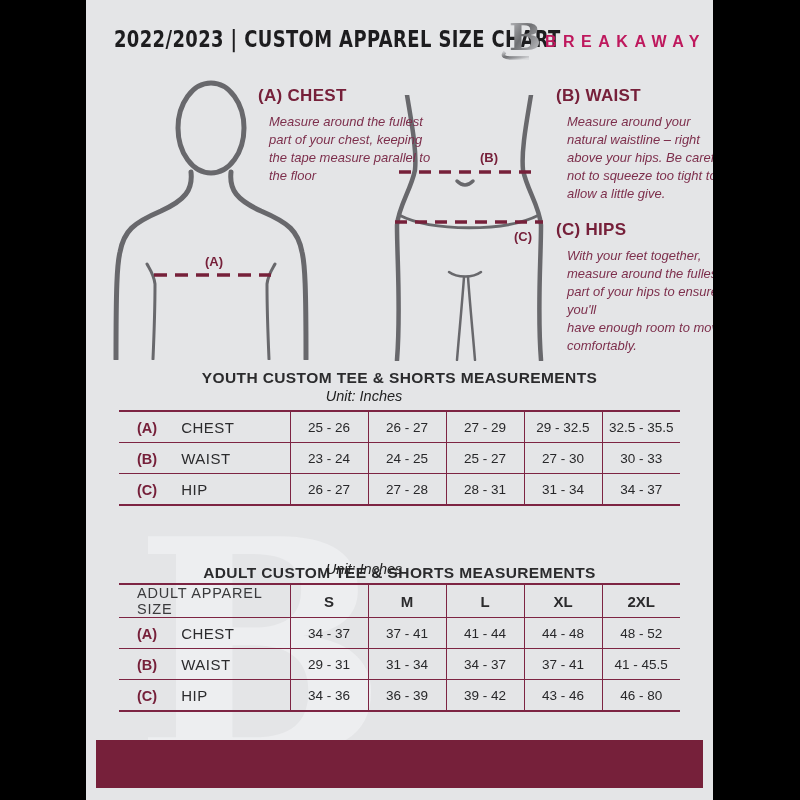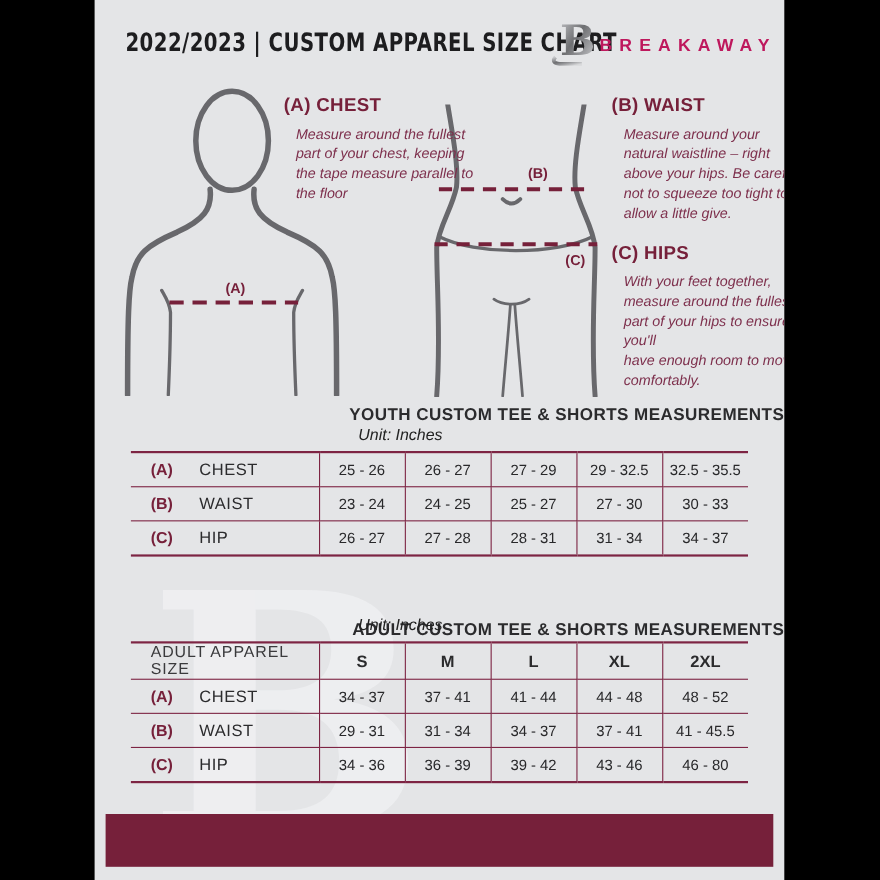--- a/index.html
+++ b/index.html
@@ -34,21 +34,21 @@
   .guide-head{
     position:absolute;font-weight:bold;font-size:17px;color:#76203a;letter-spacing:.3px;
   }
   .guide-body{
     position:absolute;font-style:italic;font-size:13px;line-height:1.38;color:#7d2f4c;
     white-space:pre-line;
     margin-left:11px;
   }
   
   .tbl-title{
-    position:absolute;width:627px;text-align:right;
+    position:absolute;width:627px;text-align:center;
     font-weight:bold;font-size:15.5px;color:#2b2b2d;letter-spacing:.4px;
   }
   .tbl-unit{
     position:absolute;width:556px;text-align:center;
     font-style:italic;font-size:14.5px;color:#222;
   }
   .size-table{
     position:absolute;left:33px;width:561px;border-collapse:collapse;table-layout:fixed;
   }
   .size-table col.c0{width:171px;}

